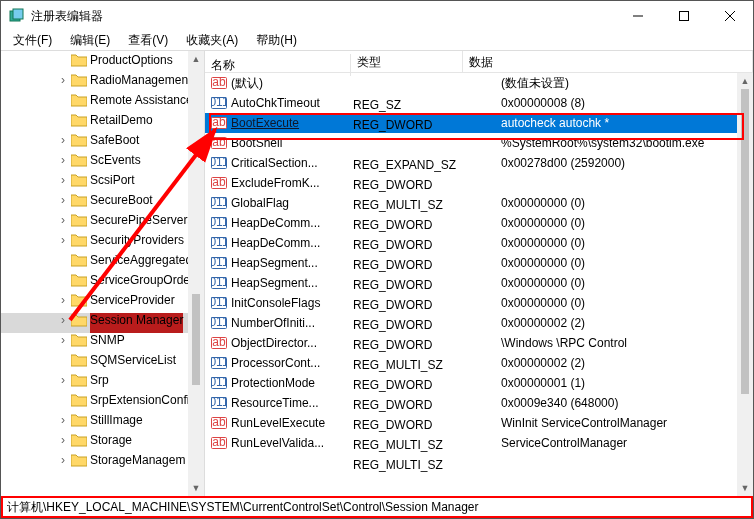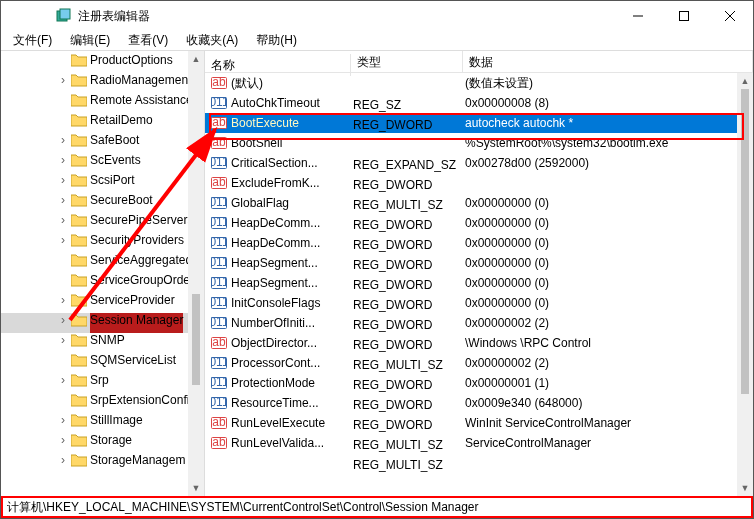--- a/index.html
+++ b/index.html
@@ -1,18 +1,18 @@
 <!DOCTYPE html>
 <html><head>
 <meta charset="utf-8">
 <style>
 *{box-sizing:border-box;margin:0;padding:0;font-family:"Microsoft YaHei","Segoe UI",sans-serif;font-size:12px;}
 body{width:754px;height:519px;background:#fff;position:relative;overflow:hidden;}
 .window{width:754px;height:519px;border:1px solid #555;background:#fff;display:flex;flex-direction:column;}
-.titlebar{height:30px;background:#fff;display:flex;align-items:center;padding-left:8px;margin-left:47px;}
+.titlebar{height:30px;background:#fff;display:flex;align-items:center;padding-left:8px;}
 .titlebar .app-icon{width:16px;height:16px;margin-right:6px;display:inline-flex;align-items:center;justify-content:center;}
 .titlebar .title{flex:1;font-size:12px;}
 .win-btns{display:flex;}
 .win-btn{width:46px;height:30px;display:flex;align-items:center;justify-content:center;color:#000;}
 .menubar{height:20px;display:flex;align-items:center;padding:0 4px;gap:2px;border-bottom:1px solid #ddd;}
 .menubar span{padding:2px 8px;text-align:center;}
 .content{flex:1;display:flex;overflow:hidden;}
 .tree-pane{width:204px;border-right:1px solid #ddd;overflow:hidden;position:relative;background:#fff;}
 .tree{padding-top:2px;}
 .tree-item{display:flex;height:20px;white-space:nowrap;}
@@ -25,23 +25,23 @@
 .list-header .col{padding:0 6px;border-right:1px solid #e5e5e5;height:22px;line-height:22px;}
 .col-name{width:146px;margin-top:7px;}
 .col-type{width:112px;}
 .col-data{flex:1;}
 .list-body{flex:1;overflow:hidden;position:relative;}
 .row{display:flex;align-items:center;height:20px;padding-left:6px;}
 .row .cell{overflow:hidden;text-overflow:ellipsis;white-space:nowrap;}
 .row .icon{flex:0 0 16px;height:16px;margin-right:4px;display:inline-flex;align-items:center;justify-content:center;}
 .row .c-name{width:122px;}
 .row .c-type{width:112px;margin-top:44px;}
-.row .c-data{flex:1;}
+.row .c-data{flex:1;margin-left:36px;}
 .row.selected{background:#0078d7;color:#fff;}
-.row.selected .c-name{color:#fef9c3;}
+.row.selected .c-name{color:#0f172a;text-decoration:underline;}
 .statusbar{height:22px;border-top:2px solid red;border-left:2px solid red;border-right:2px solid red;border-bottom:2px solid red;padding:0 4px;line-height:18px;white-space:nowrap;overflow:hidden;}
 .red-box{position:absolute;border:2px solid red;pointer-events:none;z-index:50;}
 .red-box.r1{left:209px;top:113px;width:535px;height:27px;}
 .red-arrow{position:absolute;pointer-events:none;z-index:51;}
 .scrollbar-v{position:absolute;right:0;top:0;bottom:0;width:16px;background:#f0f0f0;display:flex;flex-direction:column;}
 .scrollbar-v .sbtn{height:16px;display:flex;align-items:center;justify-content:center;color:#666;font-size:9px;}
 .scrollbar-v .thumb{background:#c2c2c2;margin:0 2px;}
 </style>
 </head>
 <body>

